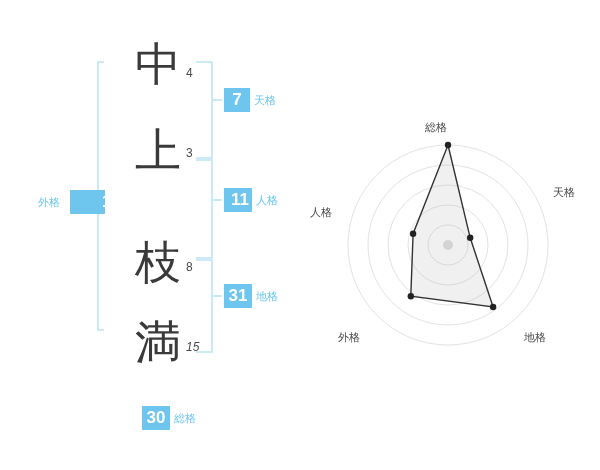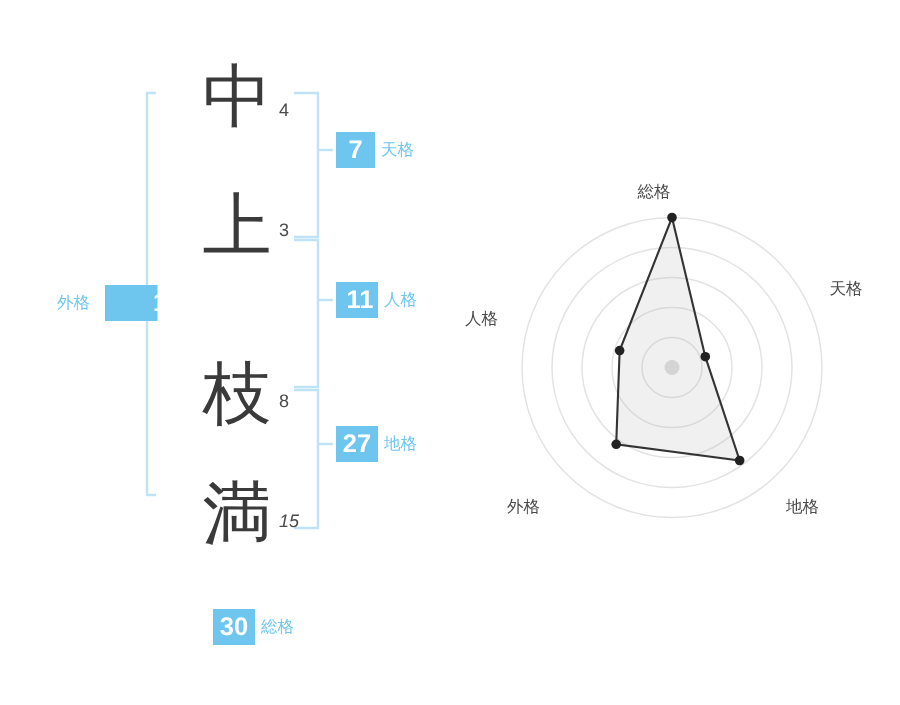--- a/index.html
+++ b/index.html
@@ -124,21 +124,21 @@
 
     <div class="kanji" style="left:128px; top:320px;">満</div>
     <div class="stroke-num" style="left:186px; top:340px;font-style:italic;">15</div>
 
     <div class="chip" style="left:224px; top:88px; width:26px;">7</div>
     <div class="chip-label" style="left:254px; top:88px;">天格</div>
 
     <div class="chip" style="left:224px; top:188px; width:28px;text-align:right;">11</div>
     <div class="chip-label" style="left:256px; top:188px;">人格</div>
 
-    <div class="chip" style="left:224px; top:284px; width:28px;">27</div>
+    <div class="chip" style="left:224px; top:284px; width:28px;">31</div>
     <div class="chip-label" style="left:256px; top:284px;">地格</div>
 
     <div class="chip-label" style="left:38px; top:190px;">外格</div>
     <div class="chip" style="left:70px; top:190px; width:28px;padding-left:32px;">19</div>
 
     <div class="chip" style="left:142px; top:406px; width:28px;">30</div>
     <div class="chip-label" style="left:174px; top:406px;">総格</div>
   </div>
 
   <div class="radar-panel">

